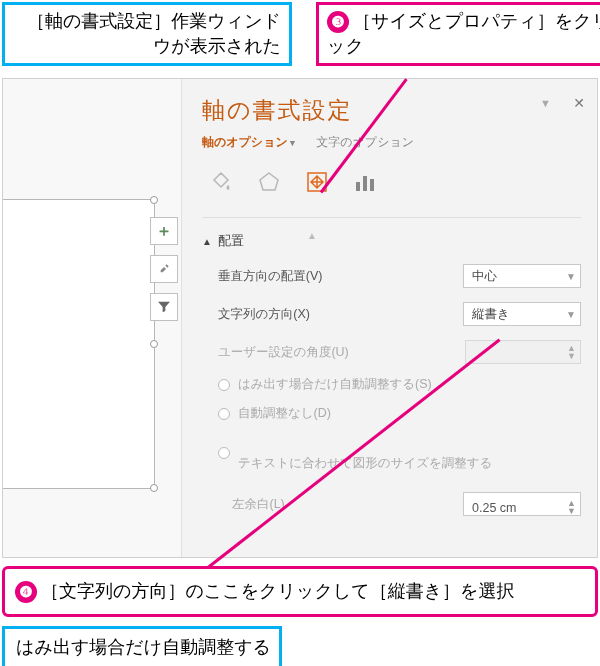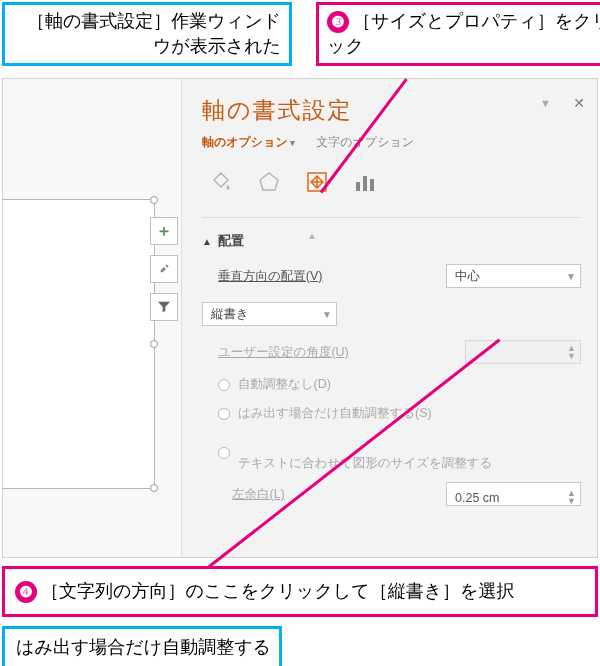--- a/index.html
+++ b/index.html
@@ -29,21 +29,21 @@
     color: #fff;
     font-weight: bold;
     text-align: center;
     line-height: 22px;
     font-size: 15px;
     margin-right: 4px;
     vertical-align: middle;
   }
   #callout1 { left: 2px; top: 2px; width: 290px; }
   #callout2 { left: 316px; top: 2px; width: 318px; }
-  #callout3 { left: 2px; top: 566px; width: 596px; padding: 10px 10px; }
+  #callout3 { left: 2px; top: 566px; width: 596px; padding: 10px 10px; border-radius: 6px; }
   #callout4 { left: 2px; top: 626px; width: 280px; padding: 6px 8px; }
 
   .app-area {
     position: absolute;
     left: 2px; top: 78px;
     width: 596px; height: 480px;
     border: 1px solid #d0d0d0;
     background: #fff;
     overflow: hidden;
   }
@@ -130,23 +130,23 @@
   }
   .section-caret { color: #444; font-size: 10px; margin-right: 6px; }
   .form-row {
     display: flex;
     align-items: center;
     margin-top: 14px;
     font-size: 12.5px;
     color: #555;
   }
   .form-row.disabled { color: #aaa; }
-  .form-label { flex: 1; padding-left: 16px; text-decoration: underline; }
+  .form-label { flex: 1; padding-left: 16px; }
   .combo {
-    width: 135px;
+    width: 118px;
     height: 24px;
     background: #fff;
     border: 1px solid #c8c8c8;
     display: flex;
     align-items: center;
     padding: 0 4px 0 8px;
     font-size: 12.5px;
     color: #444;
     justify-content: space-between;
   }
@@ -167,21 +167,21 @@
   }
   .radio-circle {
     width: 12px; height: 12px;
     border: 1px solid #bbb;
     border-radius: 50%;
     margin-right: 8px;
     background: #fff;
   }
   .ml-row {
     display: flex; align-items: center;
-    margin-top: 10px;
+    margin-top: 20px;
     color: #aaa; font-size: 12.5px;
   }
   .ml-row .form-label { padding-left: 30px; }
   .ml-row .combo { background: #fff; color: #555; align-items: flex-end; }
 
   
   .line {
     position: absolute;
     background: #e6007e;
     z-index: 10;
@@ -258,52 +258,53 @@
             <rect x="10" y="6" width="4" height="15" fill="#888"></rect>
             <rect x="17" y="9" width="4" height="12" fill="#888"></rect>
           </svg>
       </div>
     </div>
     <div class="iconrow-arrow">▲</div>
 
     <div class="divider"></div>
 
     <div class="section-header">
-      <span class="section-caret">▲</span><span style="font-weight:bold;">配置</span>
+      <span class="section-caret">▲</span><span style="font-weight:normal;">配置</span>
     </div>
 
     <div class="form-row">
       <div class="form-label">垂直方向の配置(V)</div>
       <div class="combo">
         <span>中心</span>
         <span style="color:#999;font-size:10px;">▼</span>
       </div>
     </div>
 
     <div class="form-row">
+      <div class="form-label">文字列の方向(X)</div>
       <div class="combo" id="dir-combo">
         <span>縦書き</span>
         <span style="color:#999;font-size:10px;">▼</span>
       </div>
     </div>
 
     <div class="form-row disabled">
       <div class="form-label">ユーザー設定の角度(U)</div>
       <div class="spin">
         <span style="font-size:9px; line-height:8px;">▲<br>▼</span>
       </div>
     </div>
 
     <div class="radio-row">
       <div class="radio-circle"></div>
-      <span>自動調整なし(D)</span>
+      <span>はみ出す場合だけ自動調整する(S)</span>
     </div>
     <div class="radio-row">
       <div class="radio-circle"></div>
-      <span>はみ出す場合だけ自動調整する(S)</span>
+      <span>自動調整なし(D)</span>
     </div>
     <div class="radio-row">
       <div class="radio-circle"></div>
       <span style="white-space:nowrap; overflow:hidden;margin-top:21px;">テキストに合わせて図形のサイズを調整する</span>
     </div>
 
     <div class="ml-row">
       <div class="form-label">左余白(L)</div>
       <div class="combo">
         <span>0.25 cm</span>

